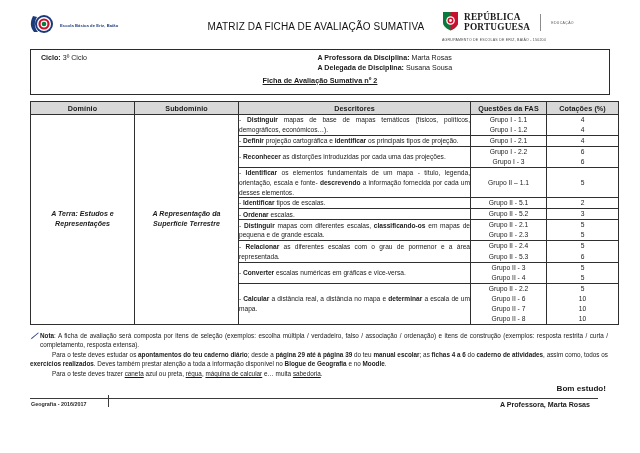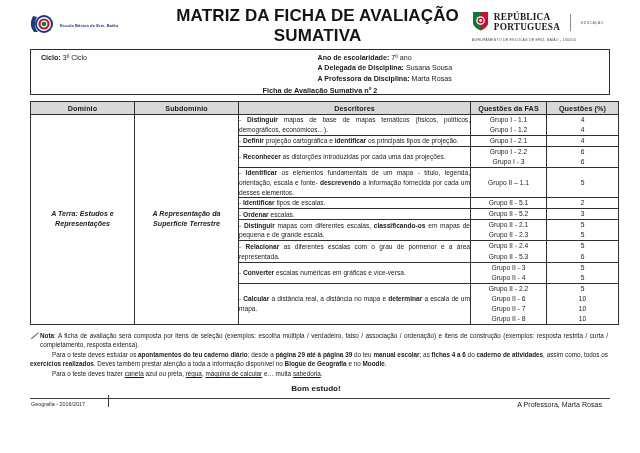--- a/index.html
+++ b/index.html
@@ -42,22 +42,22 @@
     font-size: 4.1px;
     font-weight: bold;
     color: #1b3a7a;
     letter-spacing: .1px;
     line-height: 1.1;
     white-space: nowrap;
   }
   .doc-title {
     flex: 1 1 auto;
     text-align: center;
-    font-size: 17px;
-    font-weight: bold;
+    font-size: 10px;
+    font-weight: normal;
     letter-spacing: .15px;
     color: #141414;
     padding-left: 10px;
   }
   .logo-right {
     width: 168px;
     display: flex;
     flex-direction: column;
     align-items: flex-start;
   }
@@ -180,36 +180,37 @@
   .notes p { margin: 0 0 1px 0; }
   .notes b { font-weight: bold; }
   .notes u { text-decoration: underline; }
   .note-first { position: relative; padding-left: 10px; }
   .pen-icon {
     position: absolute;
     left: 0; top: 1px;
   }
   .indent { text-indent: 22px; }
   .bom {
-    text-align: center;
+    text-align: right;
     font-weight: bold;
     font-size: 8.1px;
     margin-top: 6px;
     padding-right: 8px;
   }
 
   
   .footer {
-    margin: 5px 4px 0 4px;
+    margin: 5px 16px 0 4px;
     border-top: 1px solid #3b3b3b;
     display: flex;
     justify-content: space-between;
     align-items: flex-start;
     padding-top: 2px;
     position: relative;
+    font-weight: bold;
   }
   .footer-left {
     font-size: 5.4px;
     color: #2a2a2a;
     padding-left: 1px;
   }
   .footer-bar {
     position: absolute;
     left: 78px;
     top: -4px;
@@ -271,51 +272,47 @@
   <div class="info-box">
     <div class="info-grid">
       <div class="info-col left">
         <div>
           <b>Ciclo:</b>
           <span>3º Ciclo</span>
         </div>
       </div>
       <div class="info-col right">
         <div>
-          <b>Ano de escolaridade:</b>
-          <span>7º ano</span>
+          <b>A Professora da Disciplina:</b>
+          <span>Marta Rosas</span>
         </div>
         <div>
           <b>A Delegada de Disciplina:</b>
           <span>Susana Sousa</span>
-        </div>
-        <div>
-          <b>A Professora da Disciplina:</b>
-          <span>Marta Rosas</span>
         </div>
       </div>
     </div>
     <div class="ficha-line">Ficha de Avaliação Sumativa nº 2</div>
   </div>
 
   <table class="matrix">
     <colgroup>
       <col class="col-dom">
         <col class="col-sub">
         <col class="col-desc">
         <col class="col-q">
         <col class="col-c">
     </colgroup>
     <thead>
       <tr>
         <th>Domínio</th>
         <th>Subdomínio</th>
         <th>Descritores</th>
         <th>Questões da FAS</th>
-        <th>Questões (%)</th>
+        <th>Cotações (%)</th>
       </tr>
     </thead>
     <tbody>
         <tr>
           <td class="domcell" rowspan="10">A Terra: Estudos e Representações</td>
           <td class="subcell" rowspan="10">A Representação da Superfície Terrestre</td>
           <td class="desc">- <b>Distinguir</b> mapas de base de mapas temáticos (físicos, políticos, demográficos, económicos…).</td>
           <td class="qcell">
             <span class="ln">Grupo I - 1.1</span>
             <span class="ln">Grupo I - 1.2</span>

